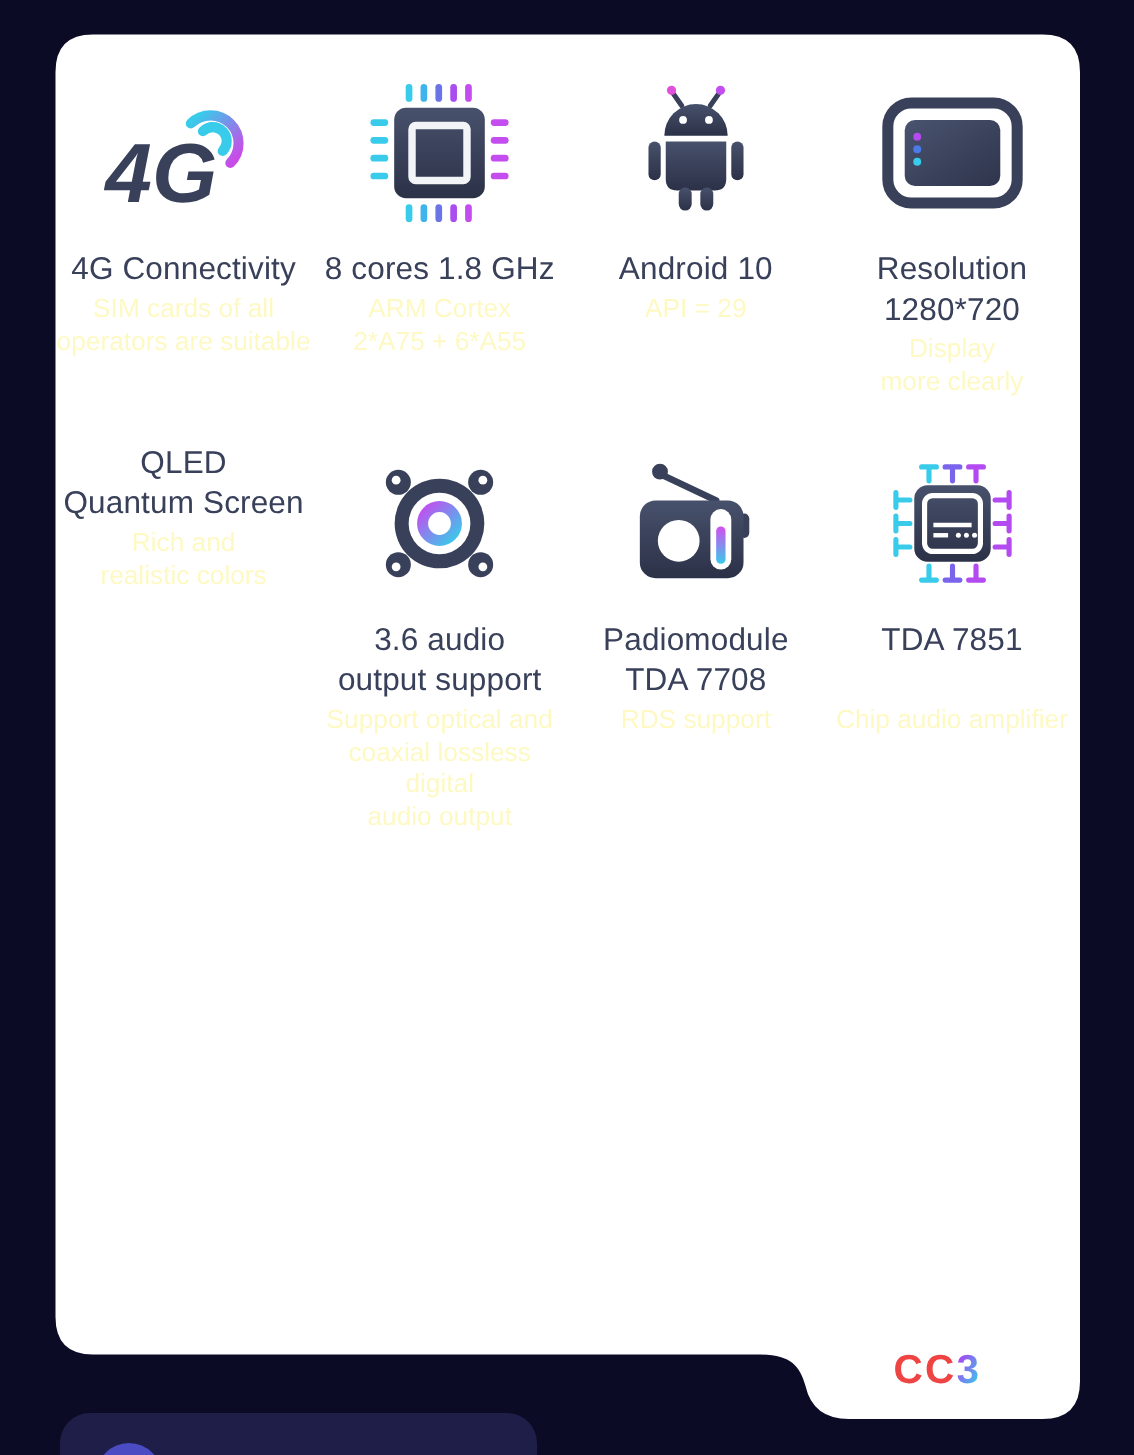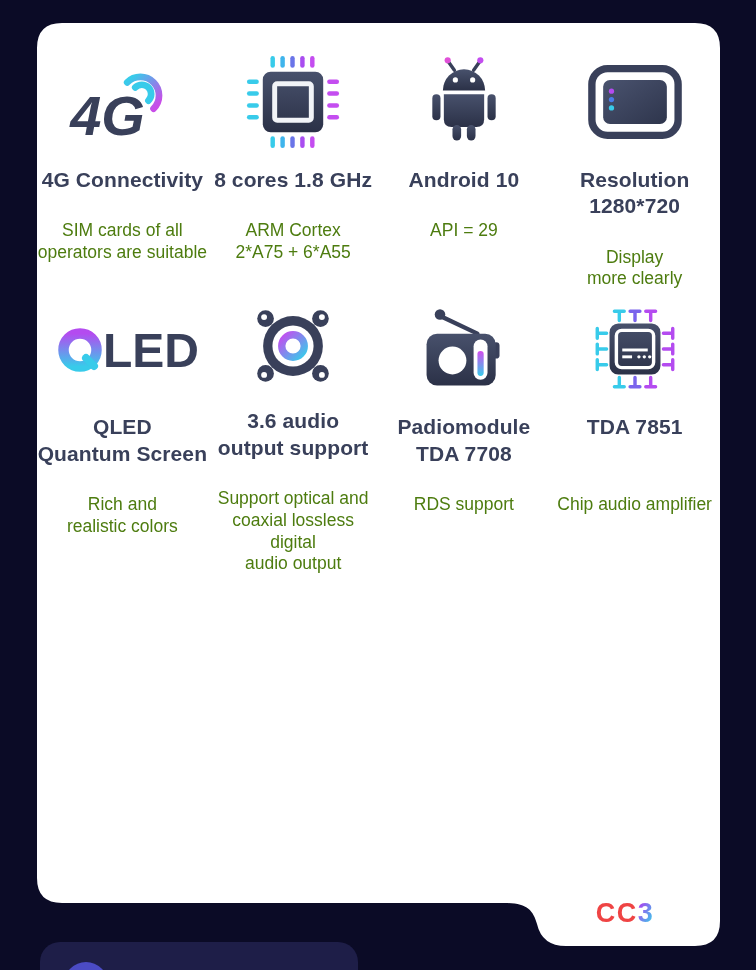--- a/index.html
+++ b/index.html
@@ -12,27 +12,27 @@
   svg{overflow:visible;}
   .card-bg{position:absolute;left:0;top:0;width:756px;height:970px;z-index:0;}
   .card-grid{
     position:absolute;left:37px;top:23px;width:683px;height:880px;z-index:2;
     display:grid;grid-template-columns:1fr 1fr 1fr 1fr;grid-template-rows:247px 285px 1fr;
     padding-top:20px;box-sizing:border-box;
   }
   .cell{display:flex;flex-direction:column;align-items:center;text-align:center;}
   .icon-box{height:118px;width:100%;display:flex;align-items:center;justify-content:center;}
   .title{
-    margin-top:6px;font-size:21px;font-weight:bold;color:#39405A;
+    margin-top:6px;font-size:21px;font-weight:normal;color:#39405A;
     line-height:1.27;white-space:pre-line;letter-spacing:0.1px;
   }
   .cell.r1 .title{min-height:27px;}
   .cell.r2 .title,.cell.r3 .title{min-height:54px;}
   .subtitle{
-    margin-top:26px;font-size:17.5px;color:#4d7c0f;line-height:1.24;white-space:pre-line;
+    margin-top:1px;font-size:17.5px;color:#fef9c3;line-height:1.24;white-space:pre-line;
   }
   .brand{
     position:absolute;left:555px;top:898px;width:140px;z-index:3;text-align:center;
     font-size:27px;font-weight:bold;letter-spacing:1.5px;
   }
   .brand-dark{color:#ef4444;}
   .brand-accent{
     background:linear-gradient(120deg,#A24DF0 20%,#38CBEA 85%);
     -webkit-background-clip:text;background-clip:text;color:transparent;
   }
@@ -176,27 +176,20 @@
         <circle cx="26" cy="47" r="2.7" fill="#38CBEA"></circle>
       </svg>
     </div>
     <div class="title">Resolution
 1280*720</div>
     <div class="subtitle">Display
 more clearly</div>
   </div>
 
   <div class="cell r2">
-    <div class="icon-box">
-      <svg width="132" height="56" viewBox="0 0 132 56">
-        <circle cx="24" cy="29" r="16.5" fill="none" stroke="url(#g-q)" stroke-width="10.5"></circle>
-        <path d="M 30 37 L 38 45" stroke="#38CBEA" stroke-width="8" stroke-linecap="round"></path>
-        <text x="47" y="46" font-family="Liberation Sans, sans-serif" font-size="48" font-weight="bold" fill="#39405A" letter-spacing="0">LED</text>
-      </svg>
-    </div>
     <div class="title">QLED
 Quantum Screen</div>
     <div class="subtitle">Rich and
 realistic colors</div>
   </div>
 
 
   <div class="cell r3">
     <div class="icon-box">
       <svg width="98" height="98" viewBox="0 0 100 100">

